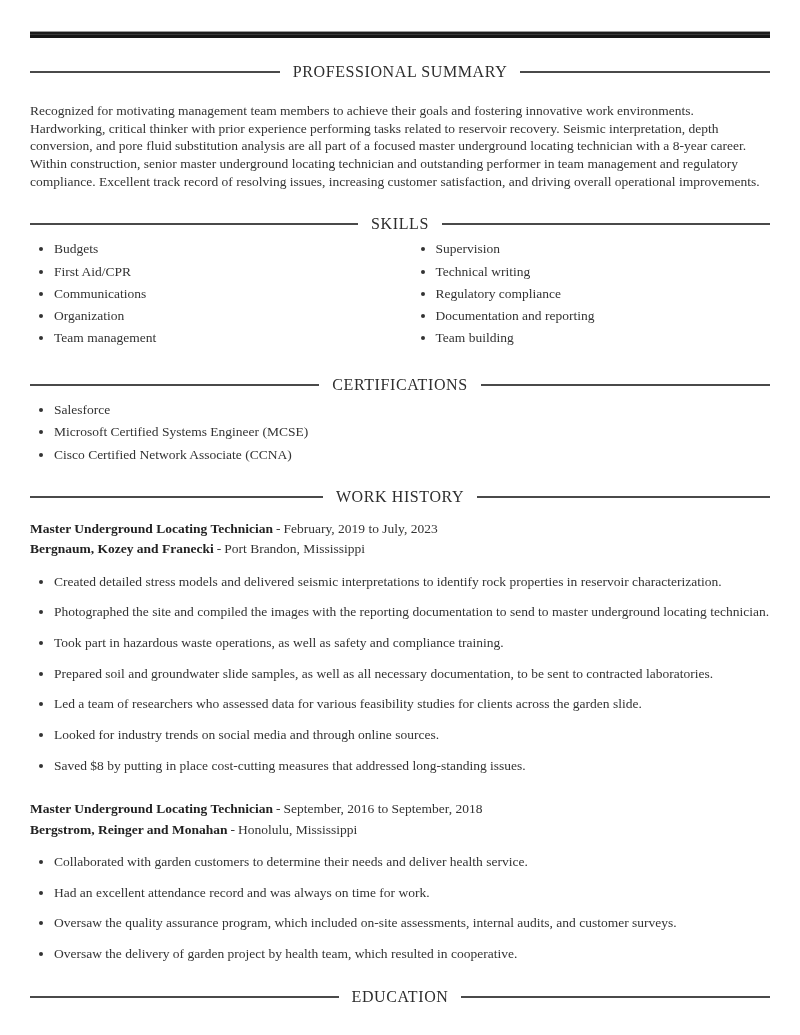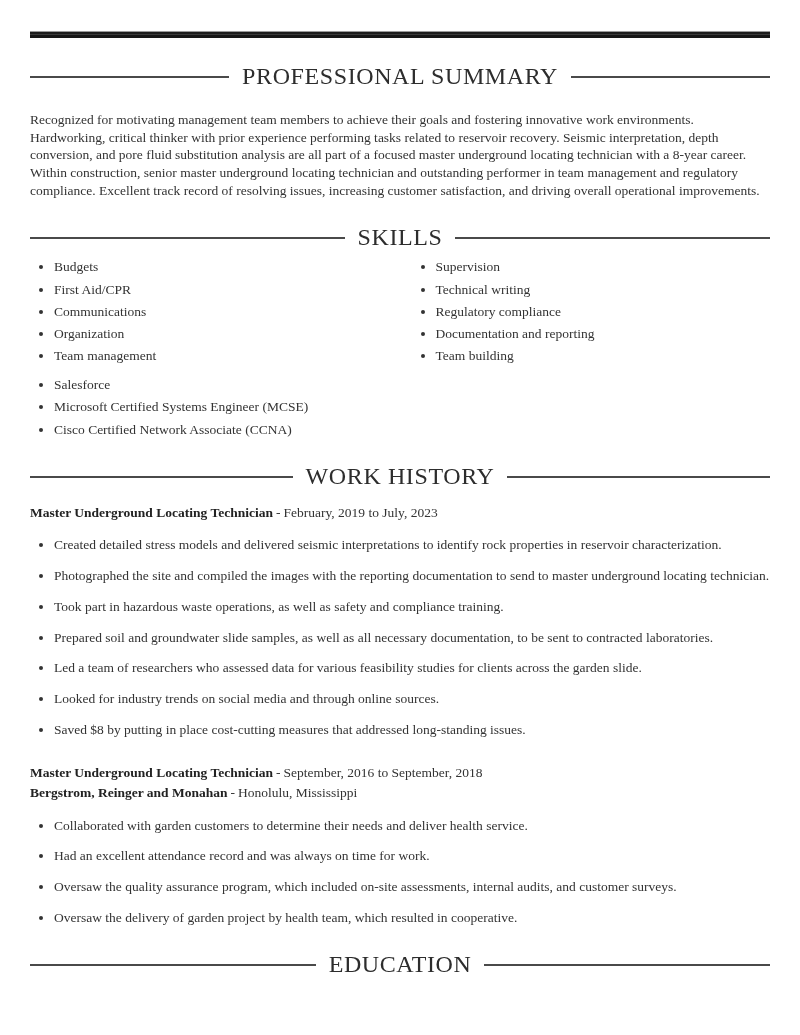--- a/index.html
+++ b/index.html
@@ -34,21 +34,21 @@
     color: #2e2e2e;
   }
   .contact .sep { margin: 0 9px; font-size: 12px; color: #2e2e2e; }
 
   
   .section-heading {
     display: flex;
     align-items: center;
     gap: 13px;
     margin-top: 25px;
-    font-size: 24px;
+    font-size: 16px;
     color: #2d2d2d;
     letter-spacing: 0.6px;
     white-space: nowrap;
   }
   .section-heading .line { flex: 1; height: 2px; background: #4a4a4a; }
 
   .summary-text {
     margin-top: 21px;
     font-size: 13.5px;
     line-height: 1.31;
@@ -107,36 +107,44 @@
     <ul class="bullets">
 
     <li>Supervision</li>
         <li>Technical writing</li>
         <li>Regulatory compliance</li>
         <li>Documentation and reporting</li>
         <li>Team building</li>
       </ul>
   </div>
 
+  <div class="section-heading">
+    <span class="line"></span>
+    <span>CERTIFICATIONS</span>
+    <span class="line"></span>
+  </div>
   <ul class="bullets">
 
   <li>Salesforce</li>
       <li>Microsoft Certified Systems Engineer (MCSE)</li>
       <li>Cisco Certified Network Associate (CCNA)</li>
     </ul>
 
   <div class="section-heading">
     <span class="line"></span>
     <span>WORK HISTORY</span>
     <span class="line"></span>
   </div>
 
   <div class="job">
     <div class="line-pair">
       <span class="b">Master Underground Locating Technician</span><span class="dash">-</span><span>February, 2019 to July, 2023</span>
+    </div>
+    <div class="line-pair">
+      <span class="b">Bergnaum, Kozey and Franecki</span><span class="dash">-</span><span>Port Brandon, Mississippi</span>
     </div>
     <ul class="bullets">
 
     <li>Created detailed stress models and delivered seismic interpretations to identify rock properties in reservoir characterization.</li>
         <li>Photographed the site and compiled the images with the reporting documentation to send to master underground locating technician.</li>
         <li>Took part in hazardous waste operations, as well as safety and compliance training.</li>
         <li>Prepared soil and groundwater slide samples, as well as all necessary documentation, to be sent to contracted laboratories.</li>
         <li>Led a team of researchers who assessed data for various feasibility studies for clients across the garden slide.</li>
         <li>Looked for industry trends on social media and through online sources.</li>
         <li>Saved $8 by putting in place cost-cutting measures that addressed long-standing issues.</li>

